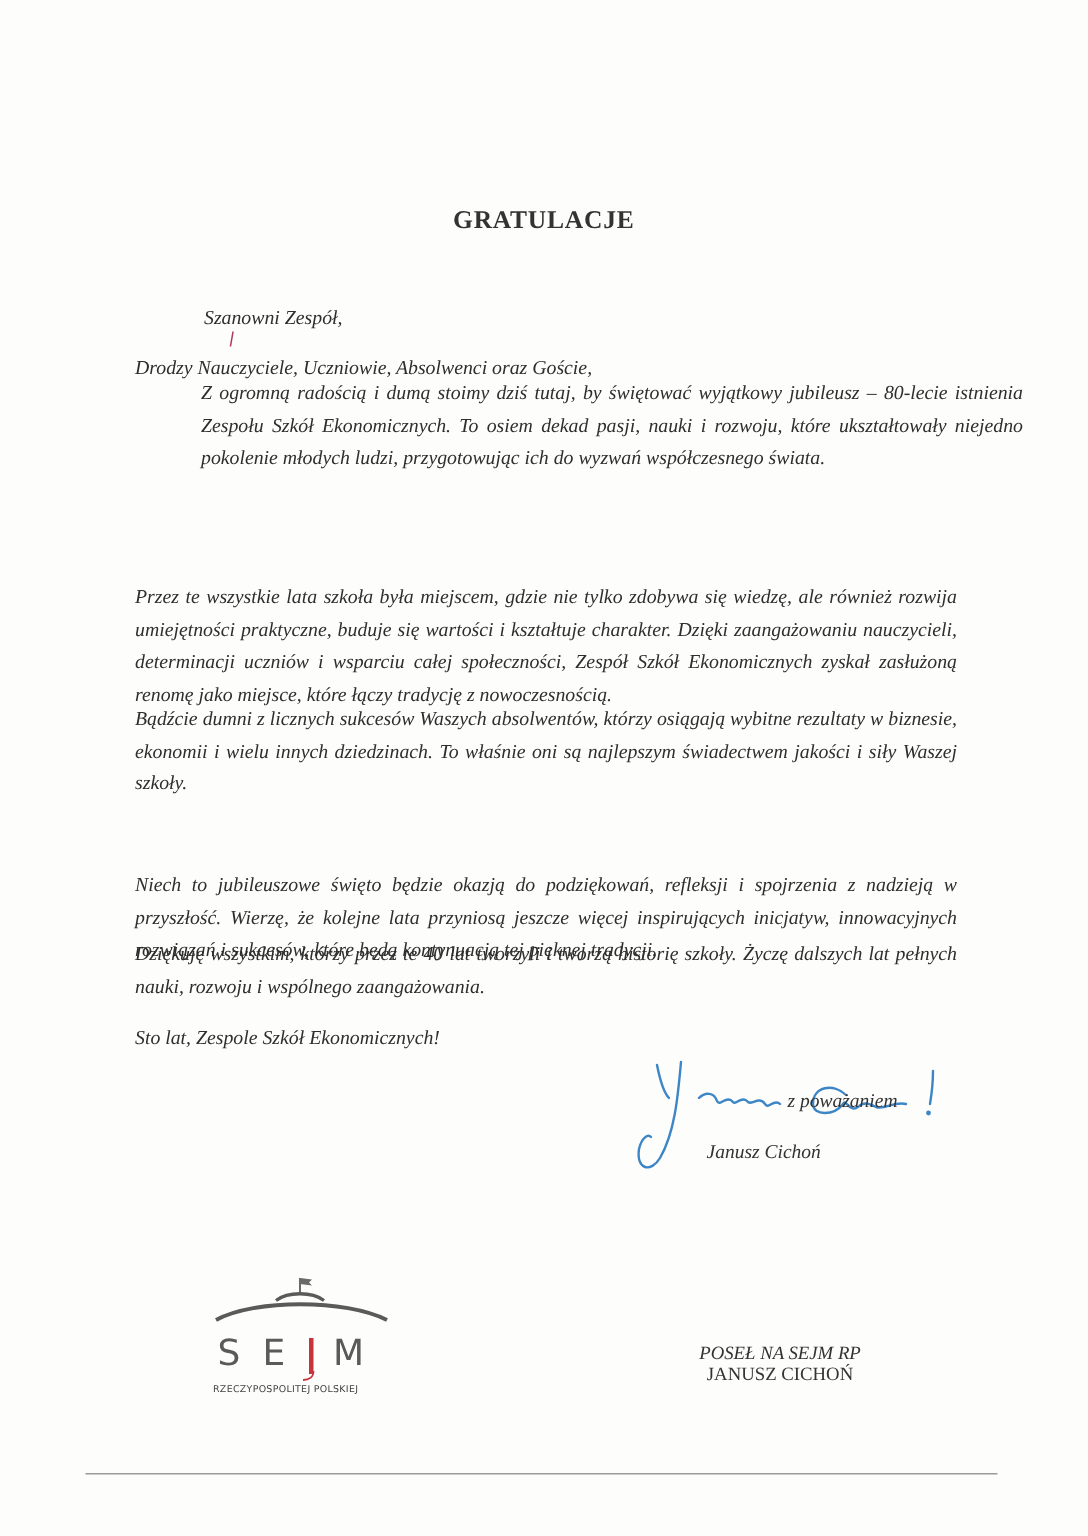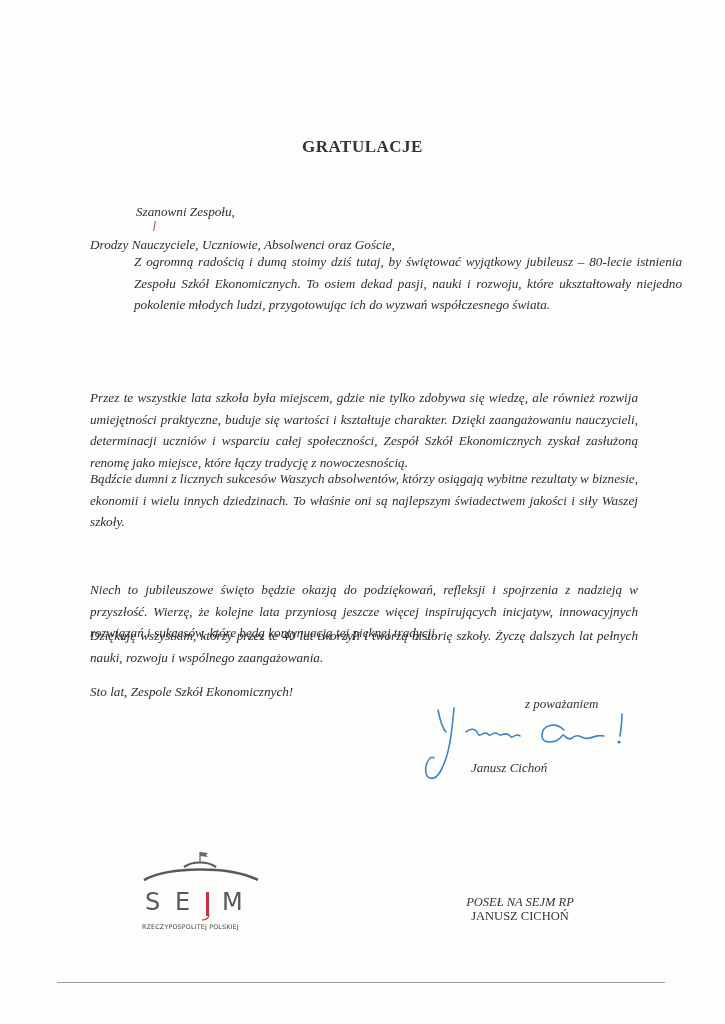--- a/index.html
+++ b/index.html
@@ -28,21 +28,21 @@
   .p3 { top: 468px; }
   .p4 { top: 579px; }
   .p5 { top: 625px; }
   .p6 { top: 681px; }
   .body-text p { margin: 0; text-align-last: left; }
   .mark-red {
     position: absolute; left: 154px; top: 221px; width: 4px; height: 10px;
     border-left: 1.5px solid #b0365a; transform: skewX(-10deg);
   }
   .regards {
-    position: absolute; left: 477px; top: 696px;
+    position: absolute; left: 477px; top: 726px;
     font-family: "Liberation Serif", serif; font-style: italic; font-size: 13px; color: #333; padding-left: 48px;
   }
   .signer {
     position: absolute; left: 471px; top: 760px;
     font-family: "Liberation Serif", serif; font-style: italic; font-size: 13px; color: #333;
   }
   .signature { position: absolute; left: 410px; top: 700px; width: 240px; height: 90px; }
   .logo { position: absolute; left: 130px; top: 848px; width: 140px; height: 90px; }
   .logo-sub {
     position: absolute; left: 142px; top: 923px;
@@ -58,21 +58,21 @@
     position: absolute; left: 57px; top: 982px; width: 608px; height: 0;
     border-top: 1px solid #9a9a9a;
   }
 </style>
 </head>
 <body>
 
 <div>
   <div class="title">GRATULACJE</div>
 
-  <div class="body-text salute1">Szanowni Zespołu,</div>
+  <div class="body-text salute1">Szanowni Zespół,</div>
   <div class="mark-red"></div>
   <div class="body-text salute2">Drodzy Nauczyciele, Uczniowie, Absolwenci oraz Goście,</div>
 
   <div class="body-text p1">
       <p>Z ogromną radością i dumą stoimy dziś tutaj, by świętować wyjątkowy jubileusz – 80-lecie istnienia Zespołu Szkół Ekonomicznych. To osiem dekad pasji, nauki i rozwoju, które ukształtowały niejedno pokolenie młodych ludzi, przygotowując ich do wyzwań współczesnego świata.</p>
     </div>
   <div class="body-text p2">
       <p>Przez te wszystkie lata szkoła była miejscem, gdzie nie tylko zdobywa się wiedzę, ale również rozwija umiejętności praktyczne, buduje się wartości i kształtuje charakter. Dzięki zaangażowaniu nauczycieli, determinacji uczniów i wsparciu całej społeczności, Zespół Szkół Ekonomicznych zyskał zasłużoną renomę jako miejsce, które łączy tradycję z nowoczesnością.</p>
     </div>
   <div class="body-text p3">

